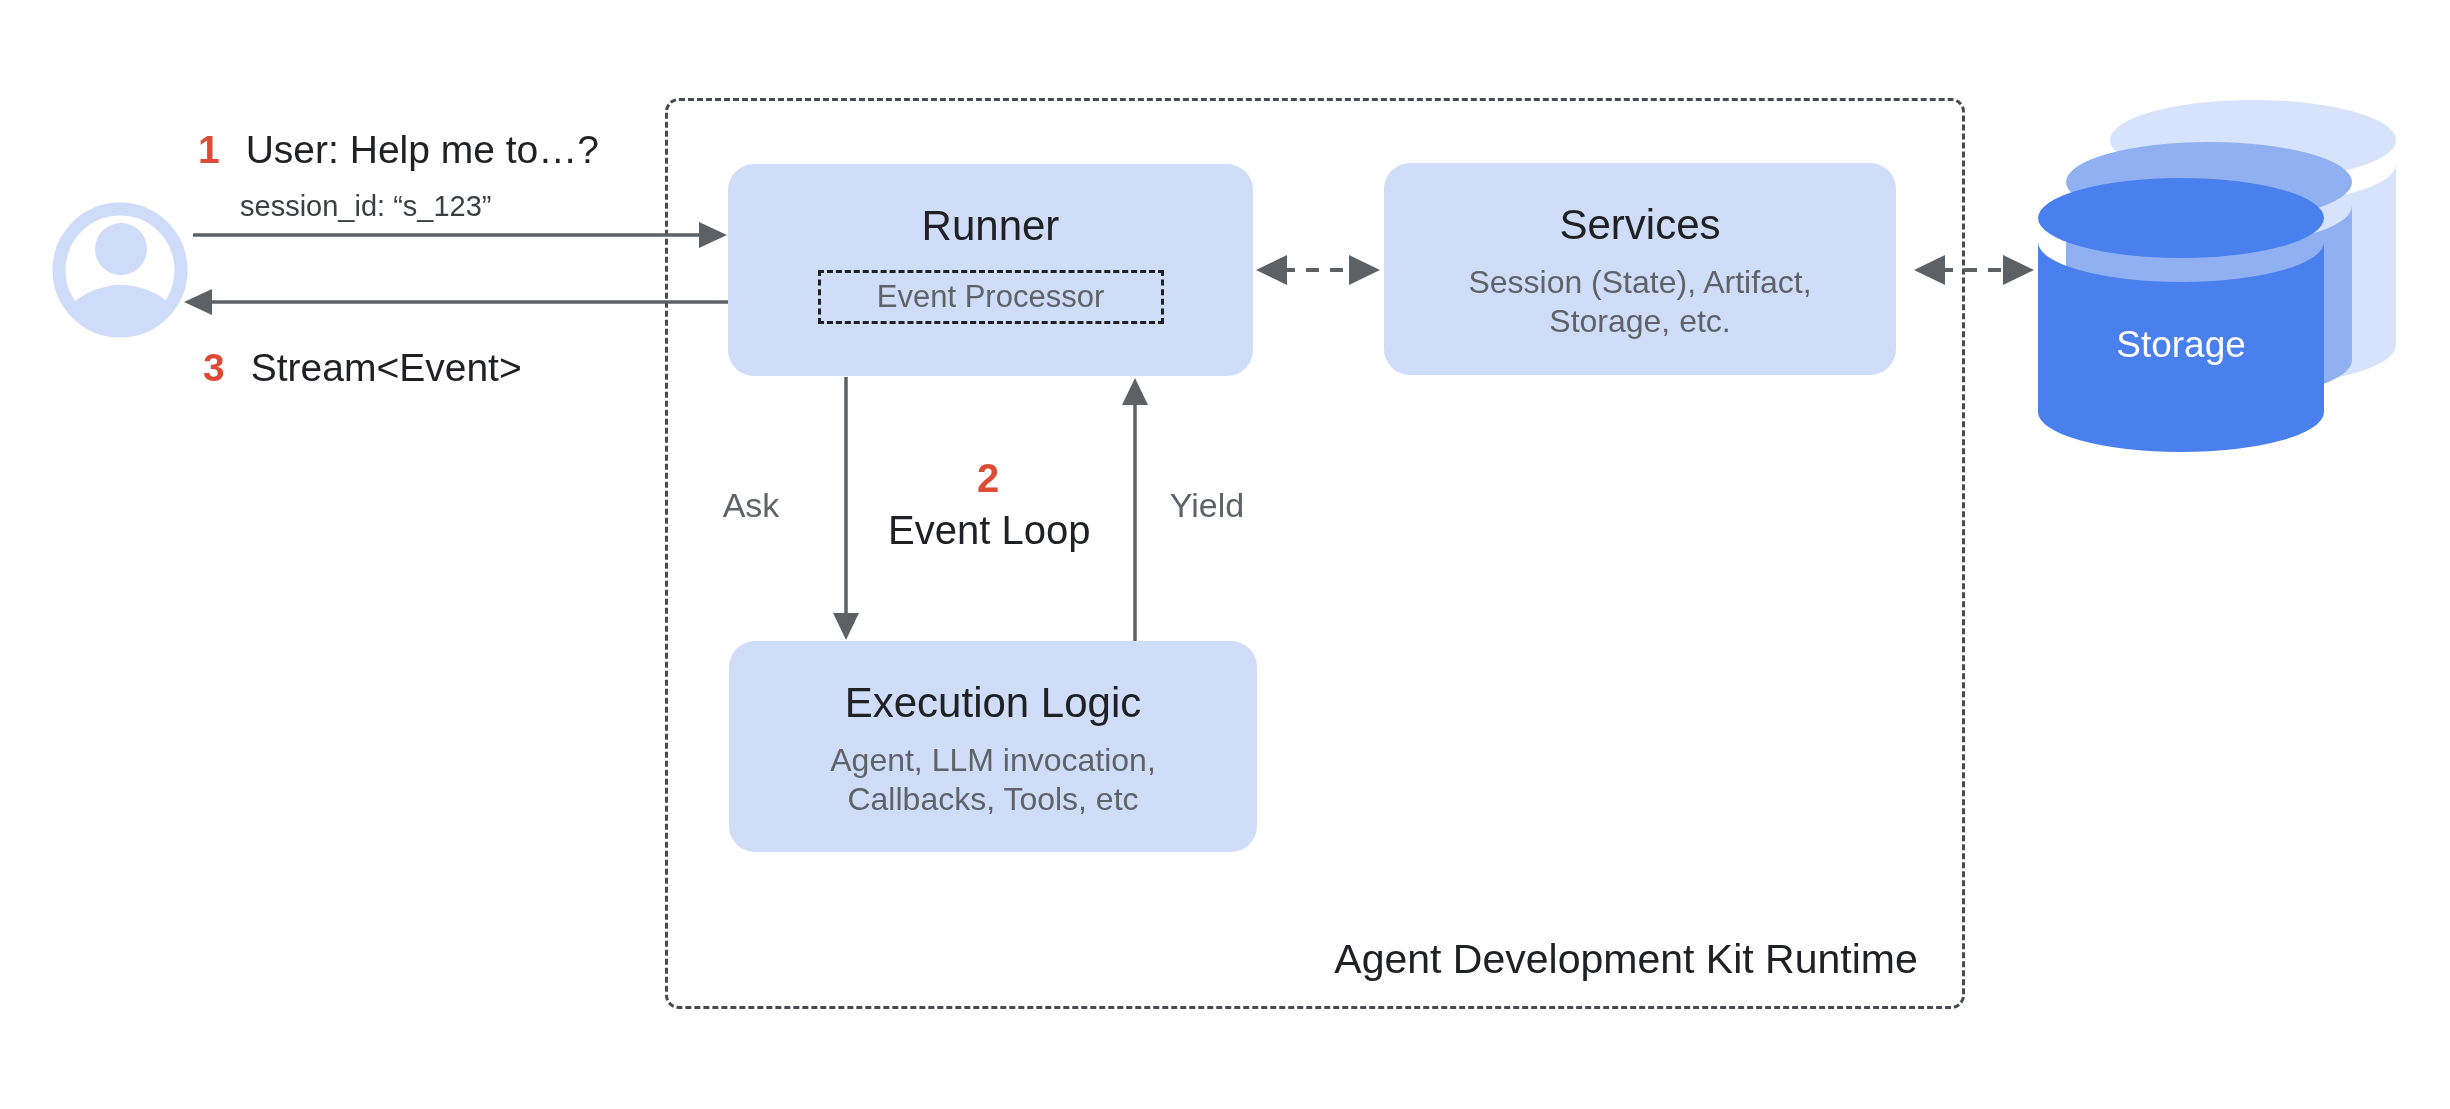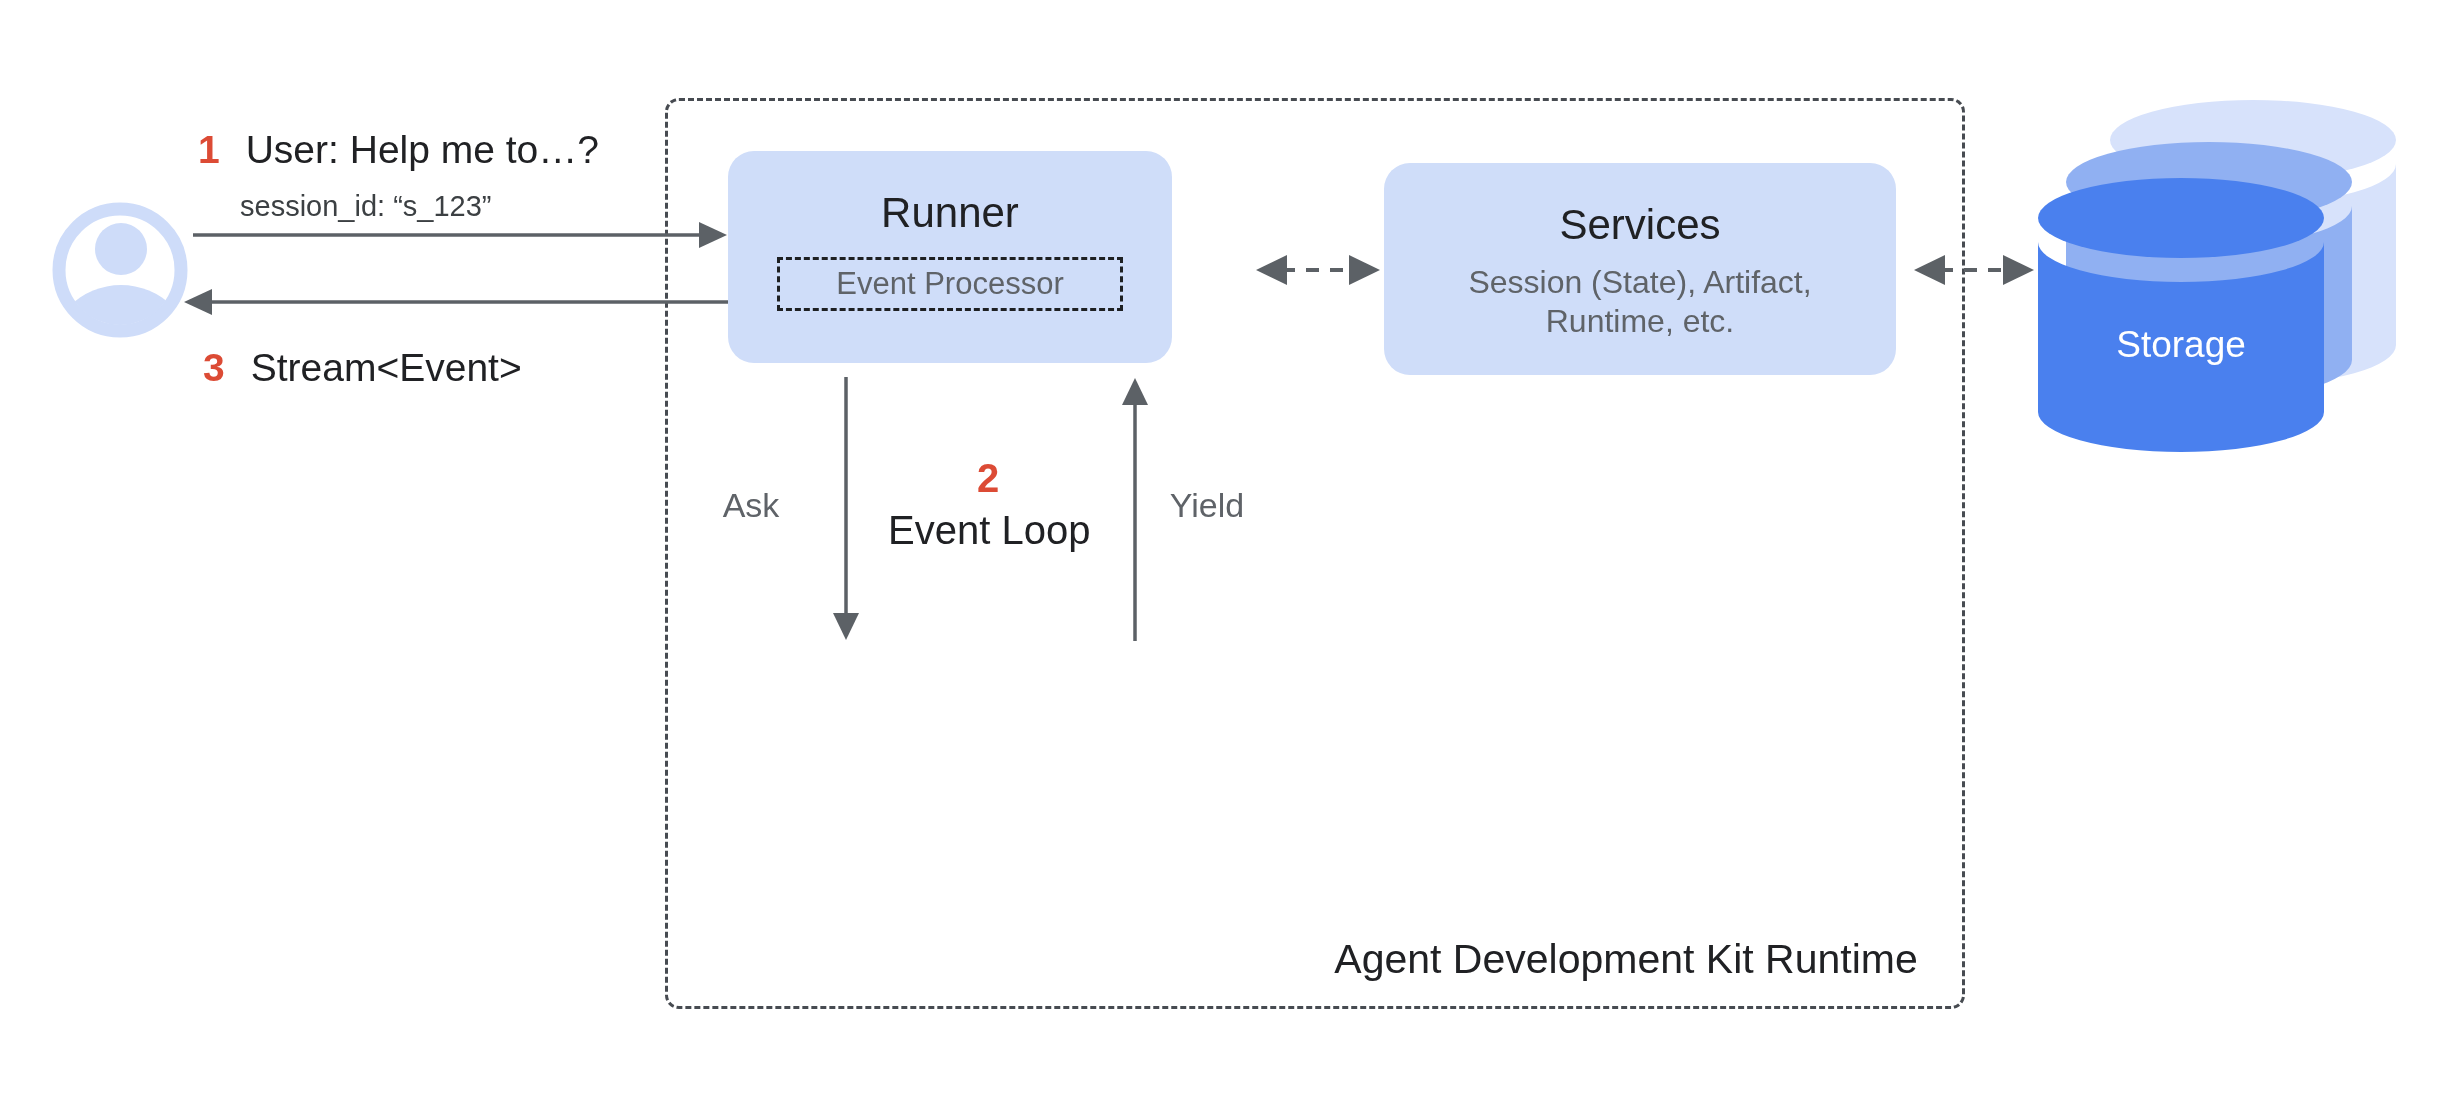--- a/index.html
+++ b/index.html
@@ -10,21 +10,21 @@
   .abs{position:absolute;}
   
   #runtime-box{
     left:665px;top:98px;width:1294px;height:905px;
     border:3px dashed #474b51;border-radius:14px;
   }
   
   .node{
     background:#cfddf9;border-radius:26px;box-sizing:border-box;text-align:center;
   }
-  #runner-box{left:728px;top:151px;width:444px;height:212px;}
+  #runner-box{left:728px;top:164px;width:525px;height:212px;}
   #services-box{left:1384px;top:163px;width:512px;height:212px;}
   #execution-box{left:729px;top:641px;width:528px;height:211px;}
   .node-title{font-size:42px;line-height:44px;padding-top:40px;color:#202124;}
   .node-sub{font-size:32px;line-height:39px;color:#5f6368;margin-top:16px;}
   #event-processor{
     margin:22px auto 0 auto;width:340px;height:48px;
     border:3px dashed #1e2023;box-sizing:content-box;
     font-size:31px;line-height:48px;color:#5f6368;text-align:center;
   }
   
@@ -54,24 +54,31 @@
     <div class="node-title">Runner</div>
     <div id="event-processor">
       <span>Event Processor</span>
     </div>
   </div>
 
   <div id="services-box" class="abs node">
     <div class="node-title">Services</div>
     <div class="node-sub">
       <span style="display:block">Session (State), Artifact,</span>
-      <span style="display:block">Runtime, etc.</span>
+      <span style="display:block">Storage, etc.</span>
     </div>
   </div>
 
+  <div id="execution-box" class="abs node">
+    <div class="node-title">Execution Logic</div>
+    <div class="node-sub">
+      <span style="display:block">Agent, LLM invocation,</span>
+      <span style="display:block">Callbacks, Tools, etc</span>
+    </div>
+  </div>
 
   <svg id="overlay" class="abs" viewBox="0 0 2450 1109">
 
     <g>
       <circle cx="120" cy="270" r="61" fill="none" stroke="#cedcf9" stroke-width="13"></circle>
       <circle cx="121" cy="249" r="26" fill="#cedcf9"></circle>
       <clipPath id="avclip">
           <circle cx="120" cy="270" r="55"></circle>
         </clipPath>
       <circle cx="121" cy="358" r="73" fill="#cedcf9" clip-path="url(#avclip)"></circle>

